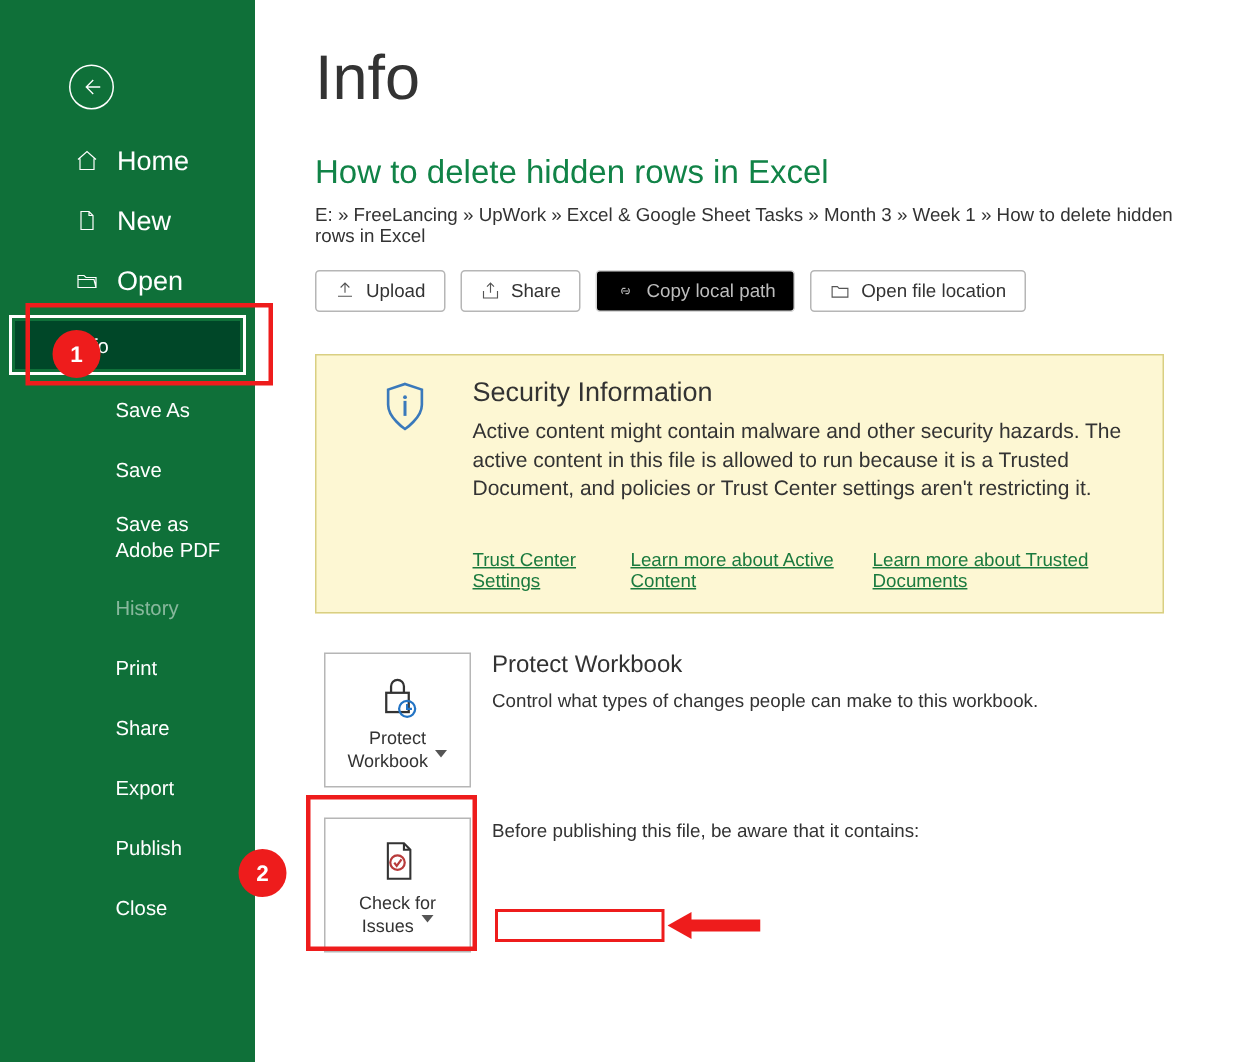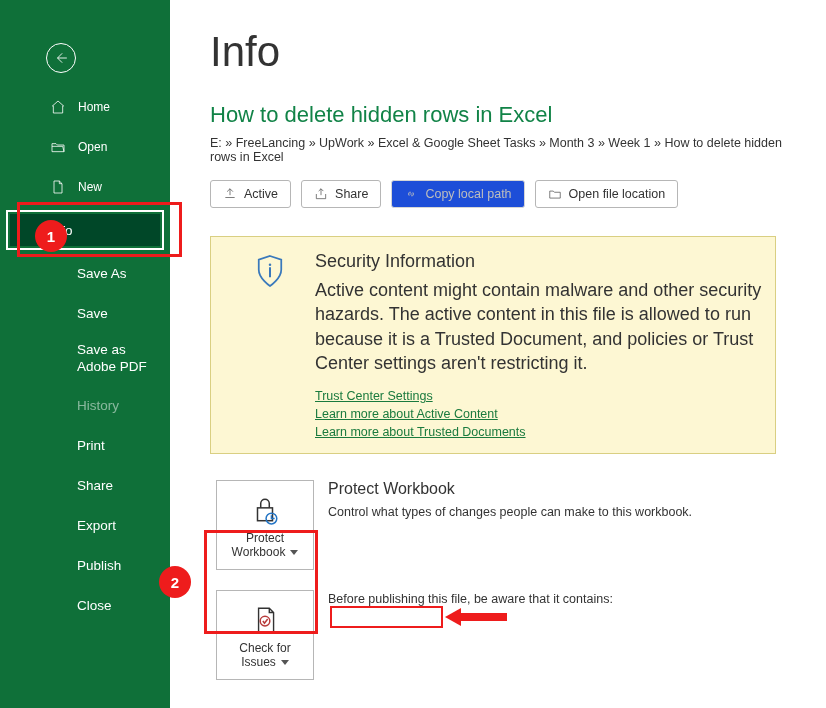--- a/index.html
+++ b/index.html
@@ -30,21 +30,21 @@
     margin: 0 0 14px 46px;
     display: flex; align-items: center; justify-content: center;
     cursor: pointer;
   }
   .back-btn svg { width: 14px; height: 14px; stroke: #fff; fill: none; stroke-width: 1.5; }
   .nav-item {
     display: flex; align-items: center;
     height: 40px;
     padding-left: 50px;
     cursor: pointer;
-    font-size: 12px;
+    font-size: 18px;
   }
   .nav-item .nav-icon {
     width: 16px; height: 16px; margin-right: 12px;
     display: inline-flex; align-items: center; justify-content: center;
   }
   .nav-item .nav-icon svg { width: 16px; height: 16px; stroke: #fff; fill: none; stroke-width: 1.2; }
   .nav-sub {
     display: flex; align-items: center;
     height: 40px;
     padding-left: 77px;
@@ -132,58 +132,58 @@
     height: 28px;
     border: 1px solid #b6b6b6;
     background: #fff;
     border-radius: 3px;
     display: inline-flex; align-items: center;
     padding: 0 12px;
     font-size: 12.5px;
     cursor: pointer;
     color: #333;
   }
-  .action-btn.disabled { background: #1d4ed8; color: #bdbdbd; cursor: default; border-color: #d6d6d6;}
+  .action-btn.disabled { background: #000000; color: #bdbdbd; cursor: default; border-color: #d6d6d6;}
   .action-btn .ic { width: 14px; height: 14px; margin-right: 7px; display: inline-flex; }
   .action-btn .ic svg { width: 14px; height: 14px; stroke: #555; fill: none; stroke-width: 1.3; }
   .action-btn.disabled .ic svg { stroke: #bdbdbd; }
   
   .security-panel {
     border: 1px solid #d9cf82;
     background: #fdf7d3;
     display: flex;
     padding: 14px 12px 14px 14px;
     margin-bottom: 26px;
     width: 566px;
   }
   .sec-icon {
     width: 90px; display: flex; justify-content: center; 
     padding-top: 2px;
   }
   .sec-icon svg { width: 30px; height: 36px; }
   .sec-text { flex: 1; }
   .sec-text h3 { font-size: 18px; font-weight: 400; color: #333; margin-bottom: 6px; }
-  .sec-text p { font-size: 18px; line-height: 1.35; color: #333; margin-bottom: 4px; }
-  .sec-links { margin-top: 14px; display: flex; flex-direction: column; gap: 4px; }
+  .sec-text p { font-size: 14px; line-height: 1.35; color: #333; margin-bottom: 4px; }
+  .sec-links { margin-top: 31px; display: flex; flex-direction: row; gap: 4px; }
   .sec-links a { color: #1a7a3e; font-size: 12.5px; text-decoration: underline; cursor: pointer; }
   
   .section-row { display: flex; align-items: flex-start; margin-bottom: 20px; }
   .section-btn {
     width: 98px; height: 90px;
     border: 1px solid #b6b6b6;
     margin-left: 6px;
     margin-right: 14px;
     display: flex; flex-direction: column; align-items: center; justify-content: center;
     font-size: 12px; text-align: center; line-height: 1.2;
     cursor: pointer; background: #fff;
     padding: 6px 4px 4px;
   }
   .section-btn .bigicon { height: 34px; display: flex; align-items: center; justify-content: center; margin-bottom: 4px; }
   .section-btn .bigicon svg { width: 28px; height: 30px; }
-  .section-btn .label-line { display: flex; align-items: center; gap: 5px; }
+  .section-btn .label-line { display: flex; gap: 5px; }
   .drop-tri { width: 0; height: 0; border-left: 4px solid transparent; border-right: 4px solid transparent; border-top: 5px solid #555; display: inline-block; }
   .section-text h3 { font-size: 16px; font-weight: 400; color: #333; margin-bottom: 5px; }
   .section-text p, .section-text li { font-size: 12.5px; color: #333; line-height: 1.45; }
   .section-text ul { list-style: square; padding-left: 26px; margin-top: 4px;}
   .section-check { margin-top: 10px; }
 </style>
 </head>
 <body>
 
 <div class="app">
@@ -198,32 +198,32 @@
       <span class="nav-icon">
           <svg viewBox="0 0 24 24">
             <path d="M3 11 L12 3 L21 11 M5 10 V21 H19 V10"></path>
           </svg>
         </span>
       <span>Home</span>
     </div>
     <div class="nav-item">
       <span class="nav-icon">
           <svg viewBox="0 0 24 24">
+            <path d="M6 3 H14 L18 7 V21 H6 Z M14 3 V7 H18"></path>
+          </svg>
+        </span>
+      <span>New</span>
+    </div>
+    <div class="nav-item">
+      <span class="nav-icon">
+          <svg viewBox="0 0 24 24">
             <path d="M3 7 H9 L11 9 H21 V19 H3 Z M3 11 H19 L21 19"></path>
           </svg>
         </span>
       <span>Open</span>
-    </div>
-    <div class="nav-item">
-      <span class="nav-icon">
-          <svg viewBox="0 0 24 24">
-            <path d="M6 3 H14 L18 7 V21 H6 Z M14 3 V7 H18"></path>
-          </svg>
-        </span>
-      <span>New</span>
     </div>
 
     <div class="info-active-wrap">
       <div class="info-active-inner">
         <div class="info-active-hilite">
           <span>Info</span>
         </div>
       </div>
     </div>
 
@@ -261,21 +261,21 @@
     <div class="doc-title">How to delete hidden rows in Excel</div>
     <div class="breadcrumb">E: » FreeLancing » UpWork » Excel &amp; Google Sheet Tasks » Month 3 » Week 1 » How to delete hidden rows in Excel</div>
 
     <div class="action-row">
       <div class="action-btn">
         <span class="ic">
             <svg viewBox="0 0 24 24">
               <path d="M12 3 V14 M7 8 L12 3 L17 8 M4 18 H20"></path>
             </svg>
           </span>
-        <span>Active</span>
+        <span>Upload</span>
       </div>
       <div class="action-btn">
         <span class="ic">
             <svg viewBox="0 0 24 24">
               <path d="M4 12 V20 H20 V12 M12 3 V14 M8 7 L12 3 L16 7"></path>
             </svg>
           </span>
         <span>Share</span>
       </div>
       <div class="action-btn disabled">

